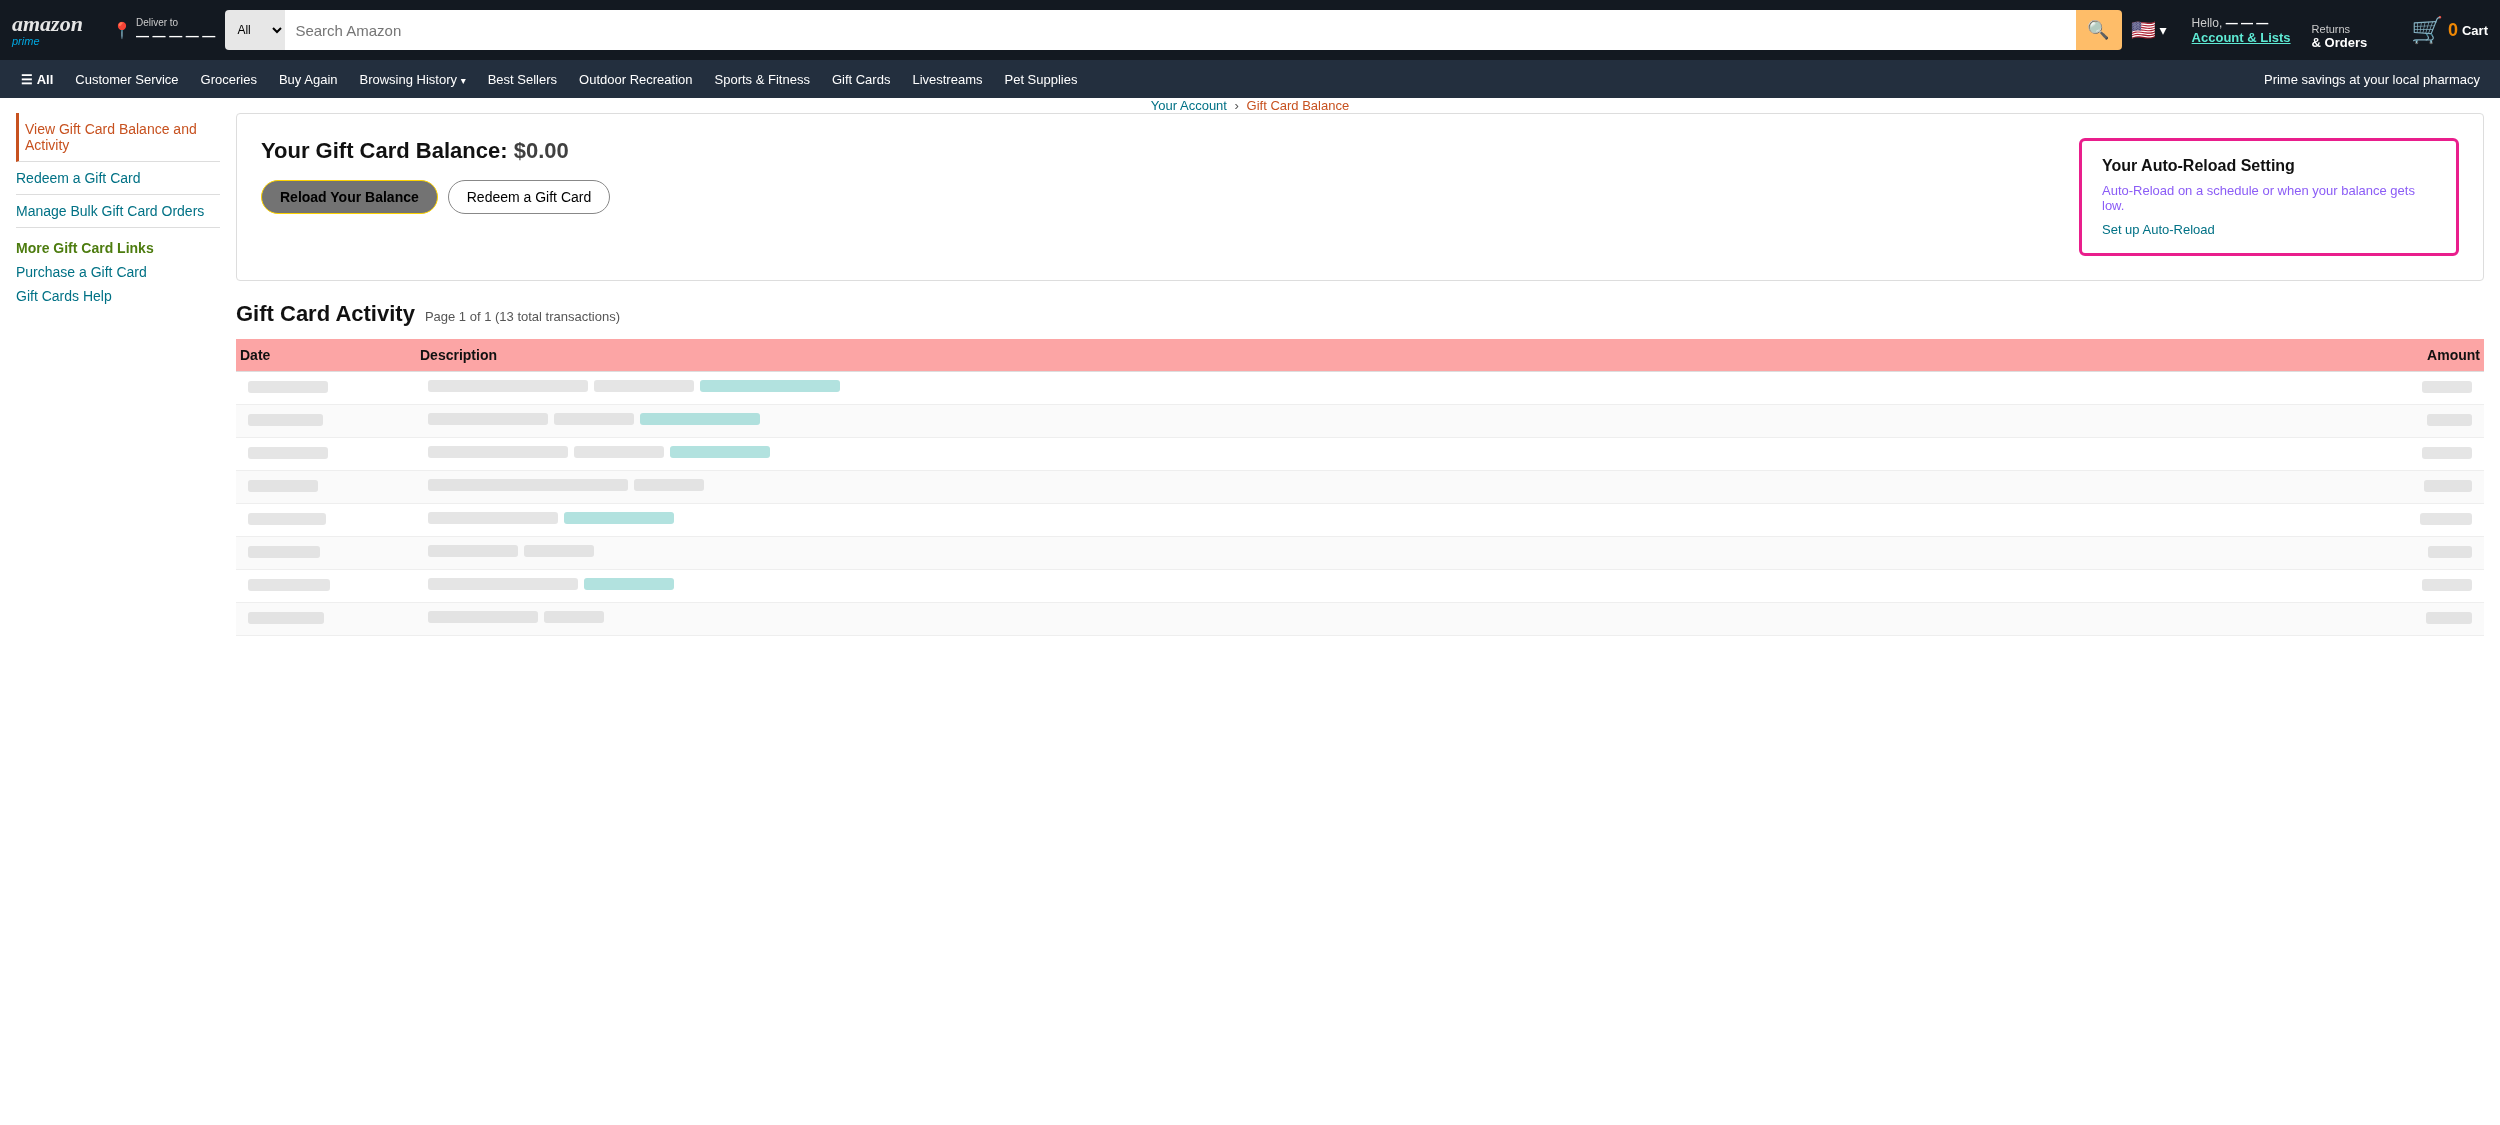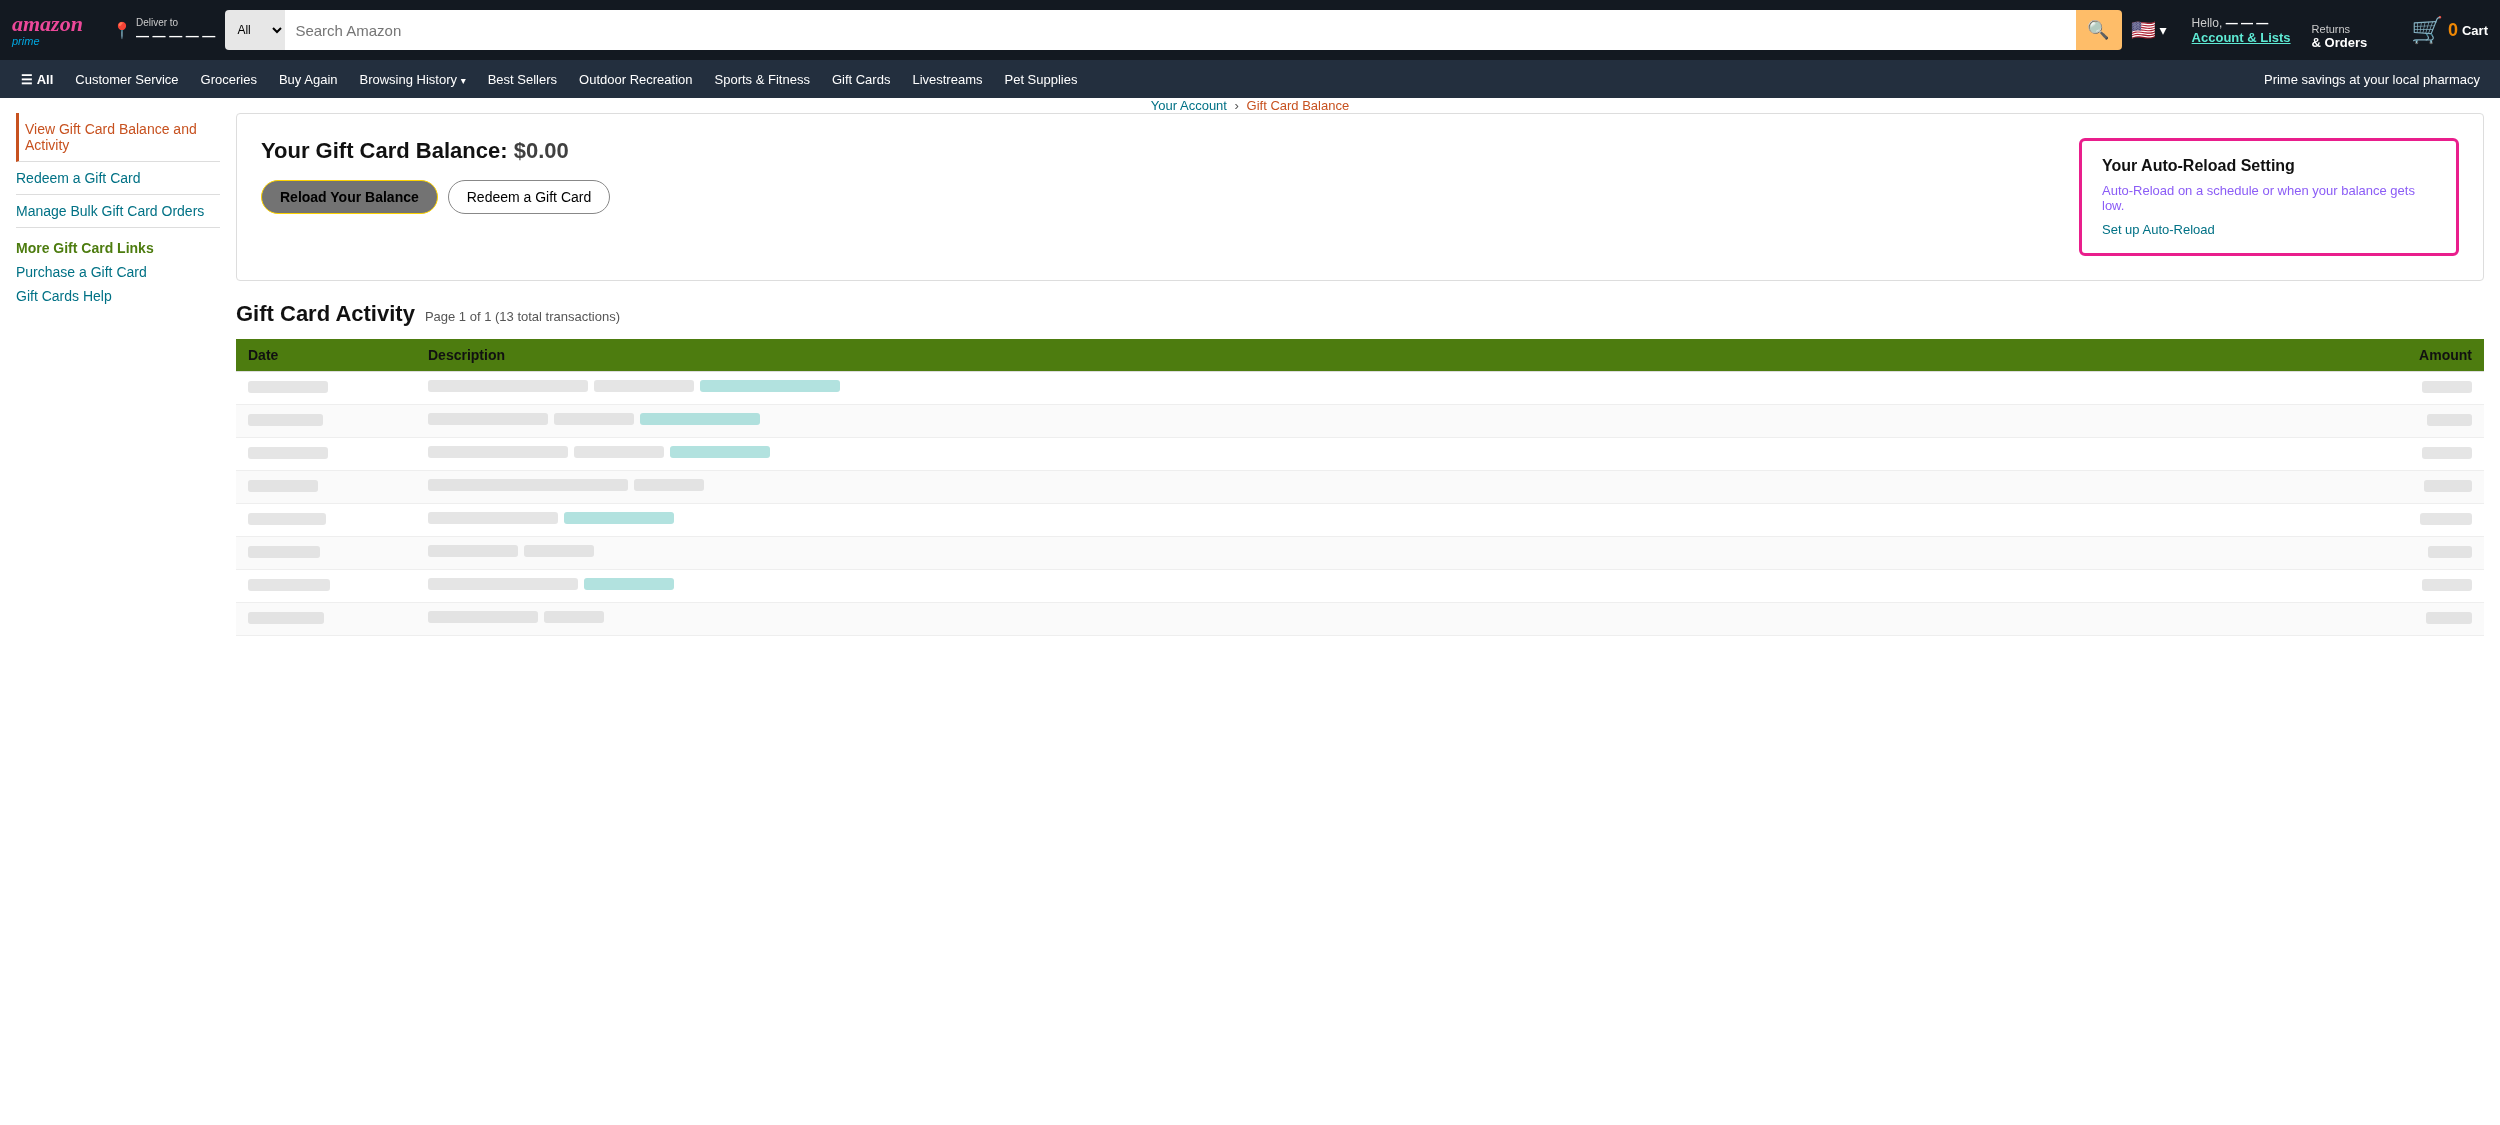--- a/index.html
+++ b/index.html
@@ -8,21 +8,21 @@
     
     .top-nav {
       background: #131921;
       display: flex;
       align-items: center;
       padding: 8px 12px;
       gap: 10px;
       height: 60px;
     }
     .logo-area { display: flex; flex-direction: column; align-items: flex-start; cursor: pointer; min-width: 90px; }
-    .logo-text { color: #ec4899; font-size: 22px; font-weight: bold; font-style: italic; font-family: Georgia, serif; line-height: 1; }
+    .logo-text { color: #e5e5e5; font-size: 22px; font-weight: bold; font-style: italic; font-family: Georgia, serif; line-height: 1; }
     .logo-prime { color: #00a8e1; font-size: 11px; font-style: italic; }
     .location-btn { display: flex; align-items: center; gap: 4px; color: #ccc; cursor: pointer; min-width: 100px; }
     .location-btn .loc-icon { color: #ccc; font-size: 16px; }
     .location-text-top { font-size: 10px; color: #ccc; }
     .location-text-bot { font-size: 13px; color: #fff; font-weight: bold; }
     .search-form { flex: 1; display: flex; height: 40px; }
     .search-select {
       background: #e7e7e7;
       border: none;
       border-radius: 4px 0 0 4px;
@@ -183,22 +183,22 @@
       align-items: baseline;
       gap: 10px;
       margin-bottom: 12px;
     }
     .activity-title { font-size: 22px; font-weight: bold; color: #111; }
     .activity-paging { font-size: 13px; color: #555; }
 
     
     .activity-table { width: 100%; border-collapse: collapse; }
     .activity-table th {
-      background: #4d7c0f;
-      padding: 8px 12px;
+      background: #fca5a5;
+      padding: 8px 4px;
       font-size: 14px;
       font-weight: bold;
       text-align: left;
       border-bottom: 1px solid #ddd;
     }
     .activity-table th.amount-col { text-align: right; }
     .activity-table td {
       padding: 8px 12px;
       border-bottom: 1px solid #eee;
       vertical-align: top;

